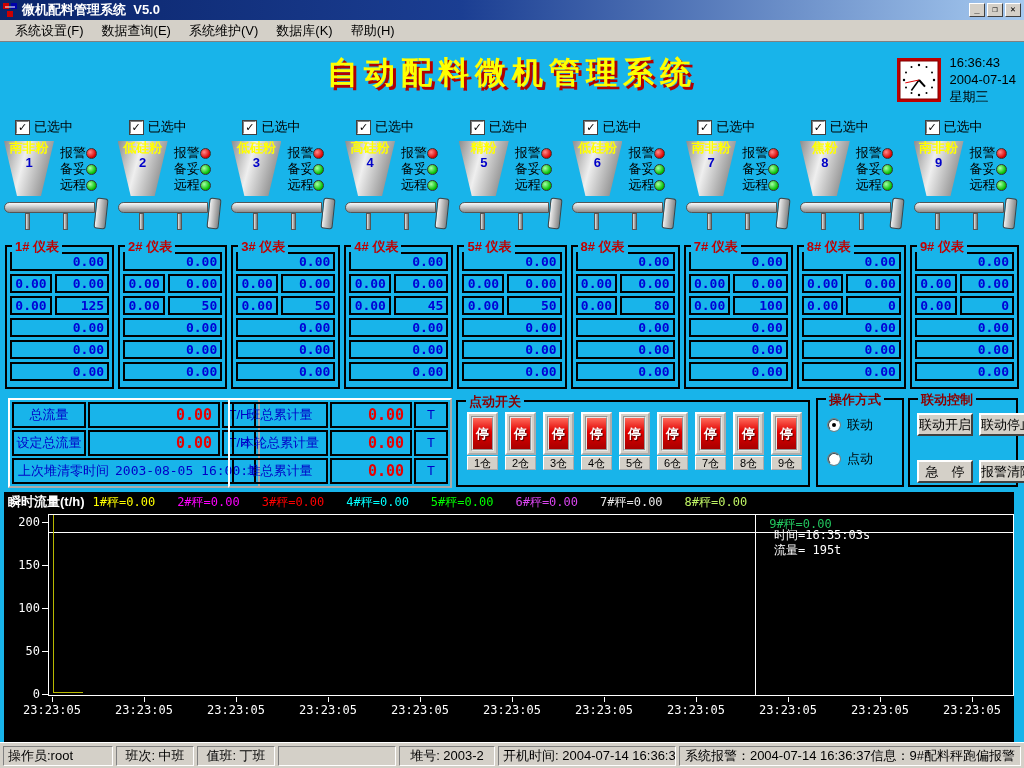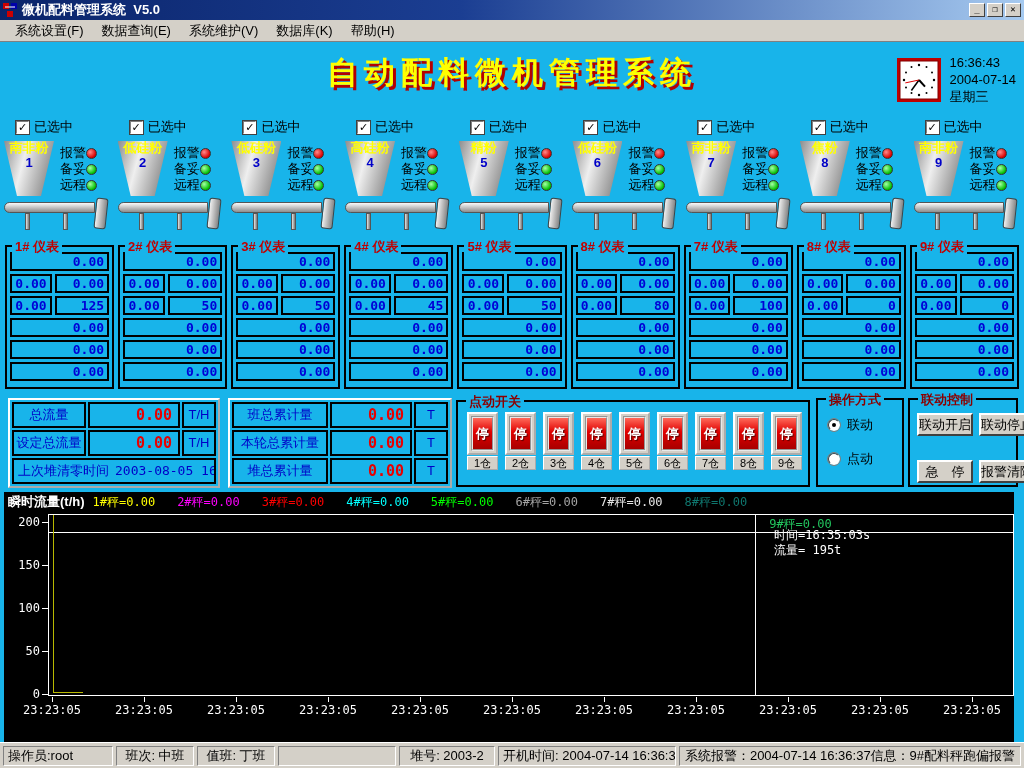--- a/index.html
+++ b/index.html
@@ -70,21 +70,21 @@
   .meter-title { position:absolute; top:-9px; left:5px; background:#18B4EA; padding:0 3px;
     color:#C00000; font-weight:bold; font-size:13px; white-space:nowrap; }
   .mrow { display:flex; gap:3px; margin:0 3px 3px 3px; height:19px; }
   .mcell { border:2px solid #000; color:#0000D6; font-family:"DejaVu Sans Mono",monospace;
     font-weight:bold; font-size:13px; text-align:right; padding-right:3px; line-height:15px;
     flex:1; overflow:hidden; }
   .mcell.left { flex:0 0 42%; }
 
   
   .tot-table { position:absolute; top:398px; border:2px outset #fff; padding:2px; }
-  #tot-left { left:8px; width:212px; }
+  #tot-left { left:8px; width:252px; }
   #tot-right { left:228px; width:224px; }
   .trow { display:flex; gap:2px; margin-bottom:2px; height:26px; }
   .trow:last-child { margin-bottom:0; }
   .tcell { border:2px solid #000; line-height:22px; overflow:hidden; white-space:nowrap; }
   .tlabel { flex:0 0 74px; color:#0000C8; font-size:13px; text-align:center; }
   .tlabel.wide { flex:0 0 96px; }
   .tvalue { flex:1; color:#E80000; font-weight:bold; font-size:15px; text-align:right;
     padding-right:6px; font-family:"DejaVu Sans Mono",monospace; }
   .tunit { flex:0 0 34px; color:#0000C8; font-size:13px; text-align:center; }
   .tspan { flex:1; color:#0000C8; font-size:13px; padding-left:4px; }
@@ -818,23 +818,23 @@
   </div>
 
   <div id="chart">
     <div id="legend">
       <span class="lg-title">瞬时流量(t/h)</span>
     <span class="lg-entry" style="color: rgb(255, 255, 0);">1#秤=0.00</span>
         <span class="lg-entry" style="color: rgb(255, 0, 255);">2#秤=0.00</span>
         <span class="lg-entry" style="color: rgb(255, 0, 0);">3#秤=0.00</span>
         <span class="lg-entry" style="color: rgb(0, 255, 255);">4#秤=0.00</span>
         <span class="lg-entry" style="color: rgb(0, 255, 0);">5#秤=0.00</span>
-        <span class="lg-entry" style="color: #a3a3a3;">6#秤=0.00</span>
+        <span class="lg-entry" style="color: #d946ef;">6#秤=0.00</span>
         <span class="lg-entry" style="color: rgb(232, 232, 232);">7#秤=0.00</span>
-        <span class="lg-entry" style="color: #0f766e;">8#秤=0.00</span>
+        <span class="lg-entry" style="color: #bef264;">8#秤=0.00</span>
         <span class="lg-entry" style="color: #22c55e; margin-top: 45px;">9#秤=0.00</span>
       </div>
     <div id="plot"></div>
     <div id="refline"></div>
     <div id="spike-v"></div>
     <div id="spike-h"></div>
     <div id="cursor-line"></div>
     <div id="annotation">
       <div>时间=16:35:03s</div>
       <div>流量= 195t</div>

